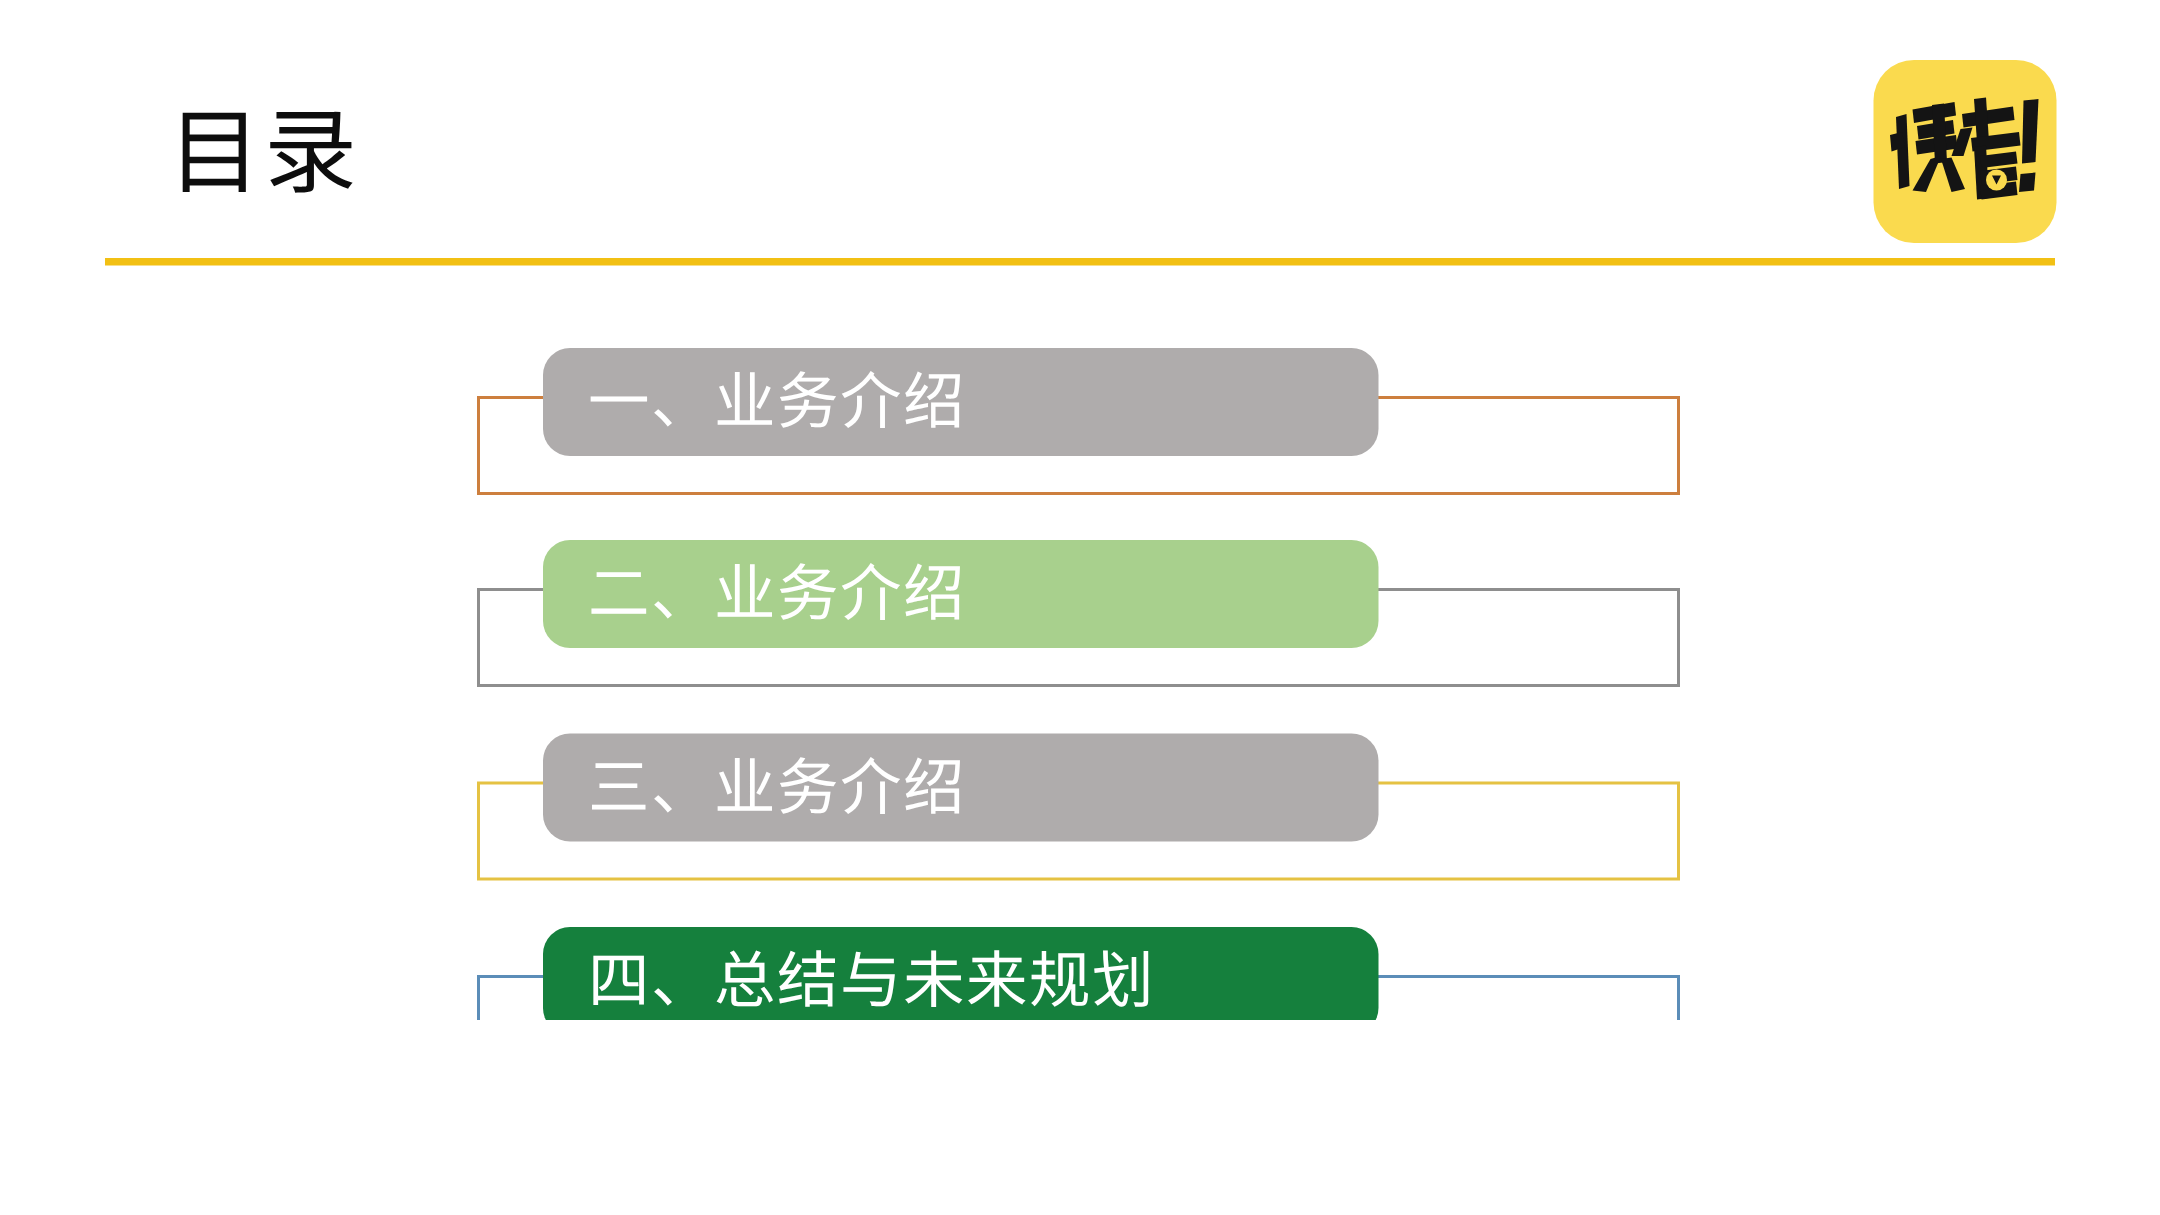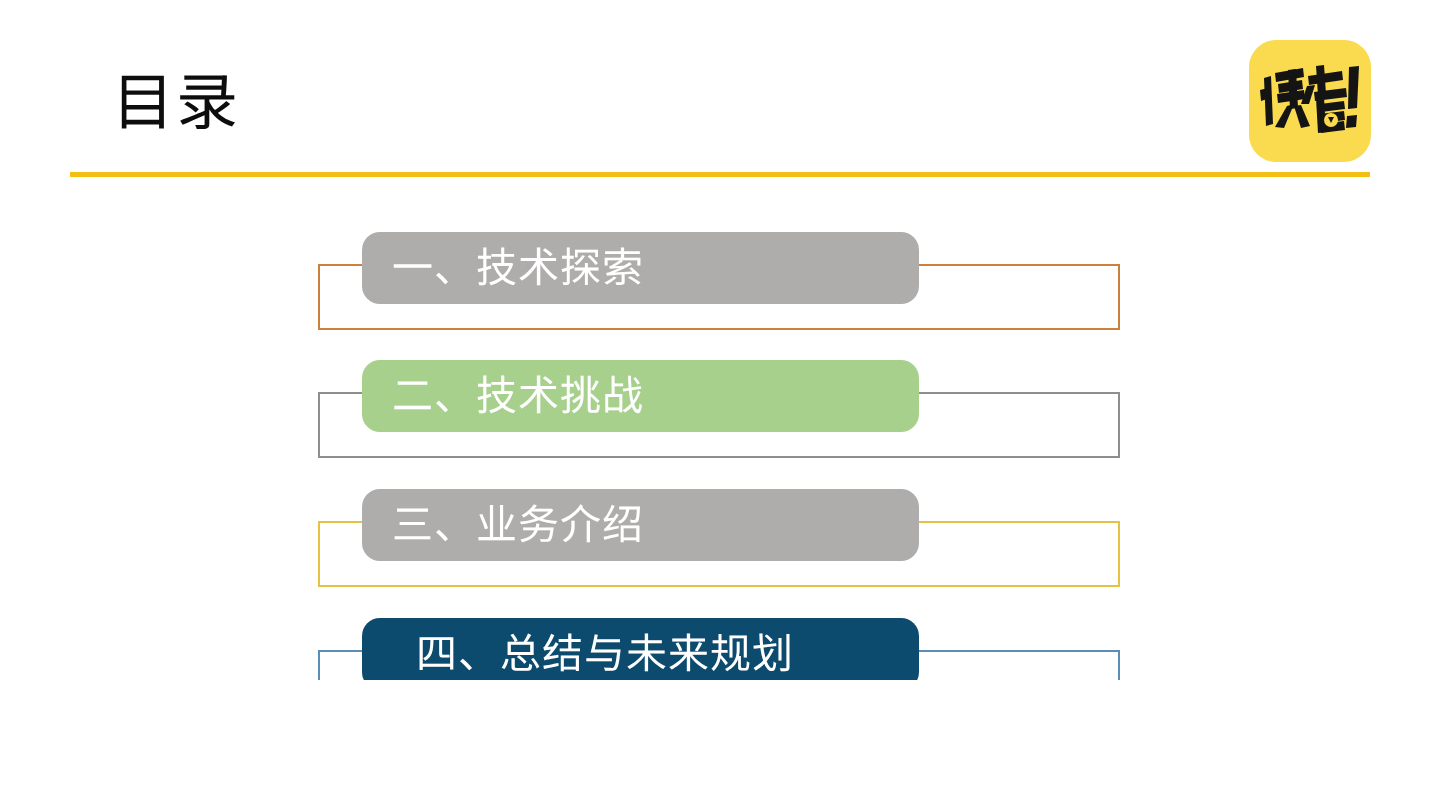--- a/index.html
+++ b/index.html
@@ -152,39 +152,39 @@
       <circle cx="73" cy="56" r="7" fill="#fada4e"></circle>
       <path d="M70 53 L76 53 L73 59 Z" fill="#141414"></path>
     </svg>
   </div>
 
   <div class="agenda">
 
     <div class="agenda-item" data-idx="0">
       <div class="item-frame" style="border-color: rgb(205, 127, 62);"></div>
       <div class="item-pill" style="background: rgb(175, 172, 172);">
-        <span class="item-label" style="color: rgb(255, 255, 255);">一、技术探索</span>
+        <span class="item-label" style="color: rgb(255, 255, 255);">一、业务介绍</span>
       </div>
     </div>
 
     <div class="agenda-item" data-idx="1">
       <div class="item-frame" style="border-color: rgb(142, 142, 142);"></div>
       <div class="item-pill" style="background: rgb(168, 208, 141);">
-        <span class="item-label" style="color: rgb(255, 255, 255);">二、技术挑战</span>
+        <span class="item-label" style="color: rgb(255, 255, 255);">二、业务介绍</span>
       </div>
     </div>
 
     <div class="agenda-item" data-idx="2">
       <div class="item-frame" style="border-color: rgb(229, 194, 67);"></div>
       <div class="item-pill" style="background: rgb(175, 172, 172);">
         <span class="item-label" style="color: rgb(255, 255, 255);">三、业务介绍</span>
       </div>
     </div>
 
     <div class="agenda-item" data-idx="3">
       <div class="item-frame" style="border-color: rgb(91, 141, 184);"></div>
-      <div class="item-pill" style="background: #0c4a6e; padding-left: 24px;">
+      <div class="item-pill" style="background: #15803d;">
         <span class="item-label" style="color: rgb(255, 255, 255);">四、总结与未来规划</span>
       </div>
     </div>
 
   </div>
 </div>
 
 </body></html>

